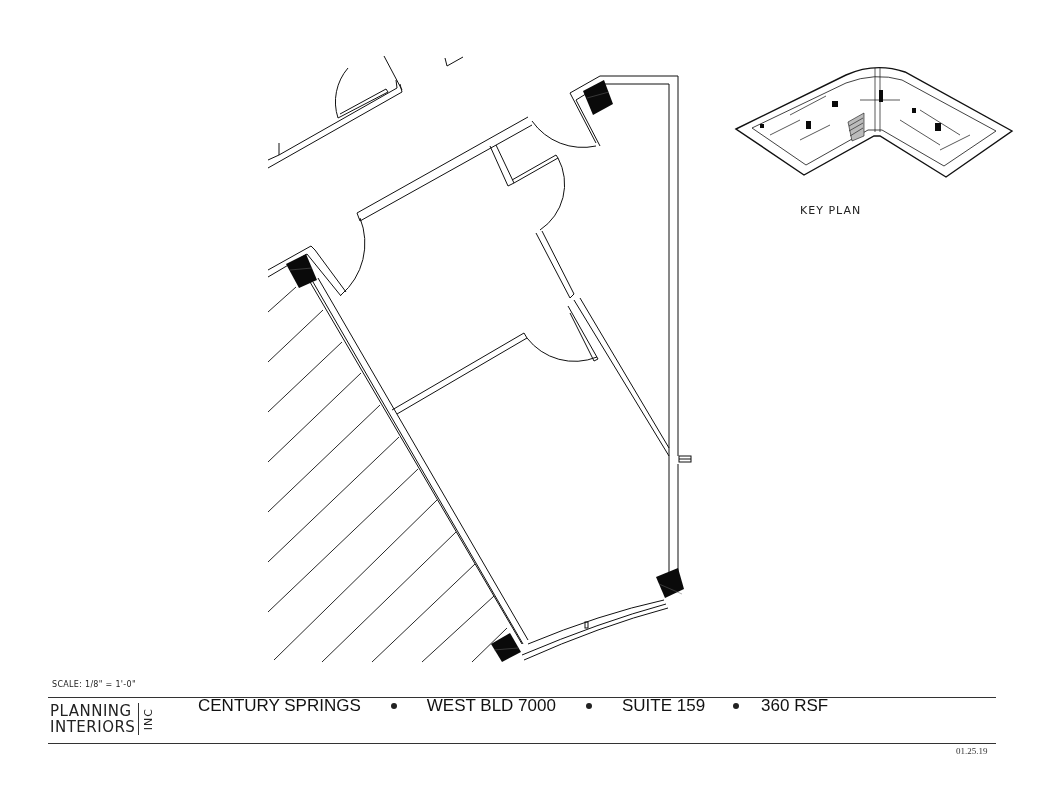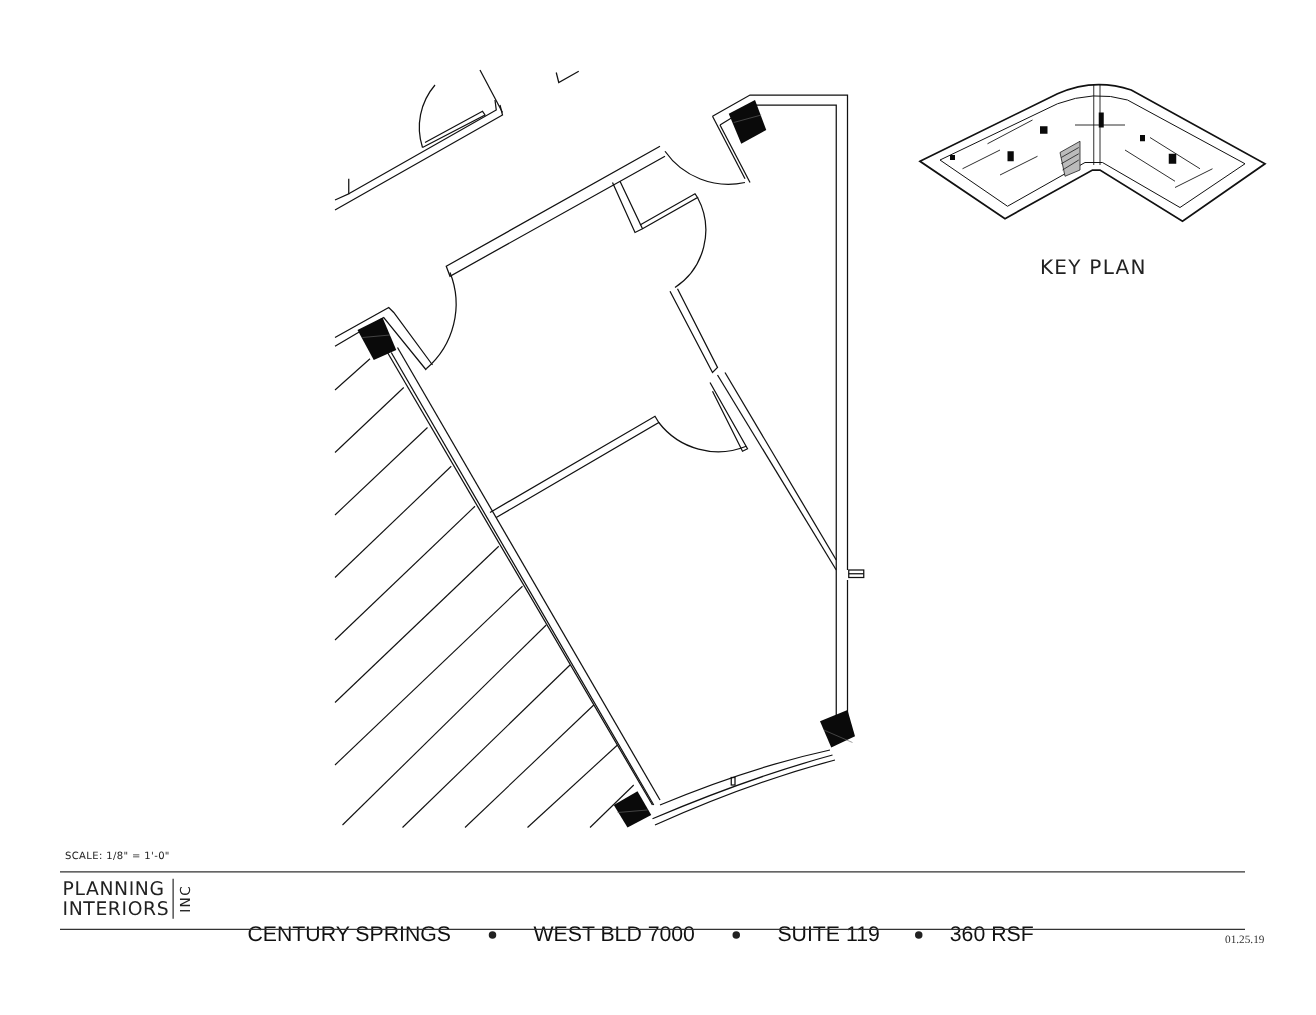--- a/index.html
+++ b/index.html
@@ -1,30 +1,30 @@
 <!DOCTYPE html>
 <html><head>
   <meta charset="utf-8">
   <style>
     html, body { margin: 0; padding: 0; background: #ffffff; }
     body { width: 1053px; height: 812px; position: relative; overflow: hidden; font-family: "DejaVu Sans", sans-serif; color: #111; }
     .plan { position: absolute; left: 0; top: 0; width: 1053px; height: 812px; }
-    .keyplan-label { position: absolute; left: 832px; top: 204px; font-size: 16px; letter-spacing: 1px; color: #222; font-family: "DejaVu Sans", sans-serif; }
+    .keyplan-label { position: absolute; left: 800px; top: 204px; font-size: 11px; letter-spacing: 1px; color: #222; font-family: "DejaVu Sans", sans-serif; }
     .scale { position: absolute; left: 52px; top: 680px; font-size: 8px; color: #222; font-family: "DejaVu Sans", sans-serif; letter-spacing: 0.3px; }
     .rule { position: absolute; left: 48px; width: 948px; height: 1px; background: #333; }
     .rule.top { top: 697px; }
     .rule.bottom { top: 743px; }
     .logo { position: absolute; left: 50px; top: 703px; display: flex; align-items: center; }
     .logo-words { display: flex; flex-direction: column; font-family: "DejaVu Sans", sans-serif; font-size: 15px; line-height: 16px; letter-spacing: 0.5px; color: #222; }
     .logo-sep { width: 1px; height: 32px; background: #333; margin: 0 3px 0 3px; }
     .logo-inc { writing-mode: vertical-rl; transform: rotate(180deg); font-size: 11px; letter-spacing: 1px; color: #222; font-family: "DejaVu Sans", sans-serif; }
-    .title-line { position: absolute; left: 198px; top: 738px; font-family: "Liberation Sans", sans-serif; font-size: 17px; color: #111; display: flex; align-items: center; white-space: nowrap; gap: 16px; }
+    .title-line { position: absolute; left: 198px; top: 696px; font-family: "Liberation Sans", sans-serif; font-size: 17px; color: #111; display: flex; align-items: center; white-space: nowrap; gap: 16px; }
     .title-line .dot { display: inline-block; width: 6px; height: 6px; border-radius: 50%; background: #222; margin: 0 14px; }
     .title-line .dot.tight { margin: 0 6px 0 12px; }
-    .date { position: absolute; left: 980px; top: 746px; font-family: "Liberation Serif", serif; font-size: 9px; color: #333; }
+    .date { position: absolute; left: 956px; top: 746px; font-family: "Liberation Serif", serif; font-size: 9px; color: #333; }
   </style>
 </head>
 <body>
 
 <svg class="plan" viewBox="0 0 1053 812" xmlns="http://www.w3.org/2000/svg">
   <g fill="none" stroke="#111" stroke-width="1">
 
     <g>
       <polyline points="268,160 279,155 279,143"></polyline>
       <polyline points="268,168 402,92 400,84"></polyline>
@@ -162,20 +162,20 @@
   </div>
   <div class="logo-sep"></div>
   <div class="logo-inc">INC</div>
 </div>
 
 <div class="title-line">
   <span>CENTURY SPRINGS</span>
   <span class="dot"></span>
   <span>WEST BLD 7000</span>
   <span class="dot"></span>
-  <span>SUITE 119</span>
+  <span>SUITE 159</span>
   <span class="dot tight"></span>
   <span>360 RSF</span>
 </div>
 
 <div class="rule bottom"></div>
 
 <div class="date">01.25.19</div>
 
 </body></html>

